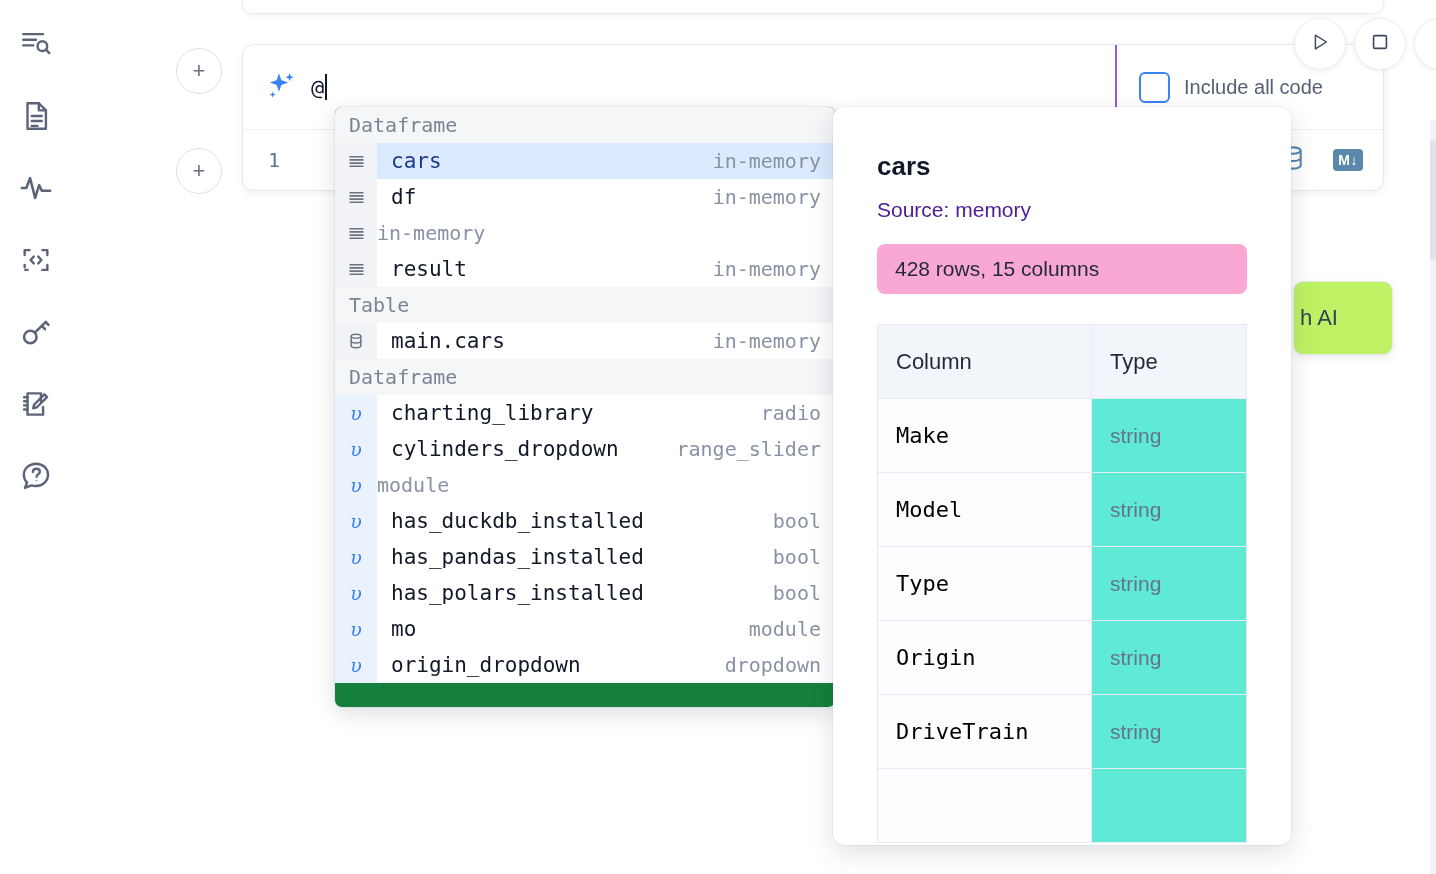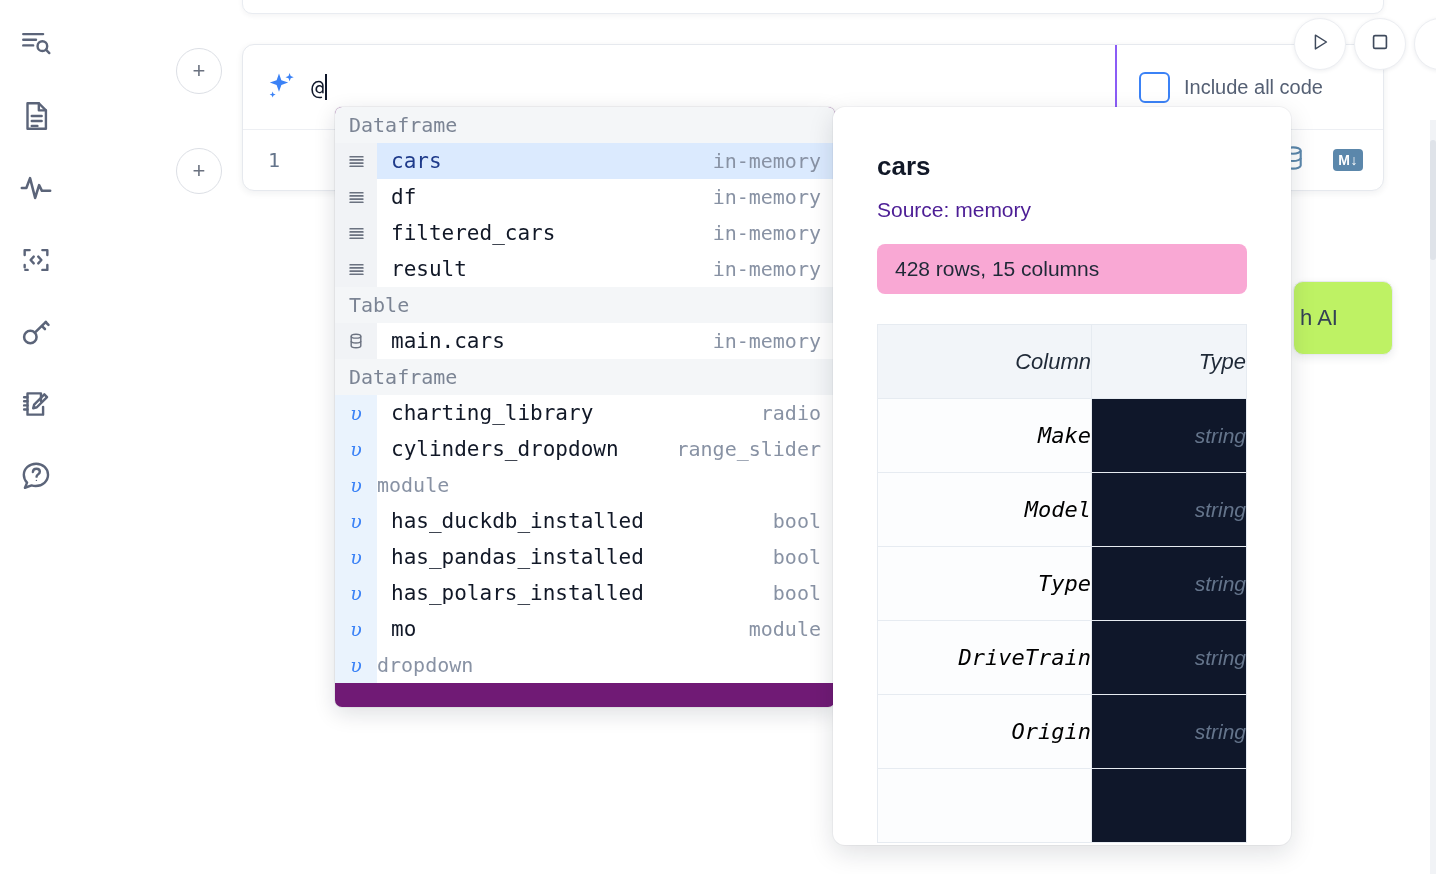--- a/index.html
+++ b/index.html
@@ -237,21 +237,21 @@
     white-space: nowrap;
   }
 
   
   .ac {
     position: absolute;
     left: 335px;
     top: 107px;
     width: 500px;
     height: 600px;
-    background: #701a75;
+    background: #15803d;
     border-radius: 7px;
     box-shadow: 0 6px 22px rgba(15,23,42,0.14), 0 0 0 1px rgba(15,23,42,0.05);
     overflow: hidden;
     z-index: 10;
     font-family: "DejaVu Sans Mono", "Liberation Mono", monospace;
   }
   .ac-group {
     background: #f4f6f8;
     color: #7b8494;
     font-size: 20px;
@@ -335,42 +335,41 @@
     color: #1f2937;
     margin-bottom: 30px;
   }
   .dtable {
     border-collapse: collapse;
     width: 100%;
     table-layout: fixed;
   }
   .dtable th, .dtable td {
     border: 1px solid #e6ebf1;
-    text-align: right;
+    text-align: left;
     padding: 0 0 0 18px;
     height: 74px;
     box-sizing: border-box;
-    font-style: italic;
   }
   .dtable th {
     background: #f2f5f9;
     font-size: 22px;
     font-weight: normal;
     color: #1f2937;
   }
   .dtable td.col-name {
     font-family: "DejaVu Sans Mono", "Liberation Mono", monospace;
     font-size: 22px;
     color: #000000;
     background: #fcfdfe;
   }
   .dtable td.col-type {
     font-size: 21px;
     color: #64748b;
-    background: #0f172a;
+    background: #5eead4;
   }
   .dtable col.c1 { width: 58%; }
   .dtable col.c2 { width: 42%; }
 
   
   .edge-scroll {
     position: absolute;
     right: 0;
     top: 120px;
     width: 6px;
@@ -547,21 +546,20 @@
         </div>
         <div class="ac-name">df</div>
         <div class="ac-meta">in-memory</div>
       </div>
       <div class="ac-item">
         <div class="ac-icon">
           <svg width="19" height="19" viewBox="0 0 24 24" stroke="currentColor" stroke-width="2.2" stroke-linecap="round">
             <path d="M4 6h16M4 10h16M4 14h16M4 18h16"></path>
           </svg>
         </div>
-        <div class="ac-name">filtered_cars</div>
         <div class="ac-meta">in-memory</div>
       </div>
       <div class="ac-item">
         <div class="ac-icon">
           <svg width="19" height="19" viewBox="0 0 24 24" stroke="currentColor" stroke-width="2.2" stroke-linecap="round">
             <path d="M4 6h16M4 10h16M4 14h16M4 18h16"></path>
           </svg>
         </div>
         <div class="ac-name">result</div>
         <div class="ac-meta">in-memory</div>
@@ -608,20 +606,21 @@
         <div class="ac-name">has_polars_installed</div>
         <div class="ac-meta">bool</div>
       </div>
       <div class="ac-item var">
         <div class="ac-icon">υ</div>
         <div class="ac-name">mo</div>
         <div class="ac-meta">module</div>
       </div>
       <div class="ac-item var">
         <div class="ac-icon">υ</div>
+        <div class="ac-name">origin_dropdown</div>
         <div class="ac-meta">dropdown</div>
       </div>
     </div>
 
   <div class="details">
     <div class="details-title">cars</div>
     <div class="details-source">Source: memory</div>
     <div class="details-pill">428 rows, 15 columns</div>
     <table class="dtable">
       <colgroup>
@@ -641,25 +640,25 @@
           </tr>
           <tr>
             <td class="col-name">Model</td>
             <td class="col-type">string</td>
           </tr>
           <tr>
             <td class="col-name">Type</td>
             <td class="col-type">string</td>
           </tr>
           <tr>
-            <td class="col-name">DriveTrain</td>
+            <td class="col-name">Origin</td>
             <td class="col-type">string</td>
           </tr>
           <tr>
-            <td class="col-name">Origin</td>
+            <td class="col-name">DriveTrain</td>
             <td class="col-type">string</td>
           </tr>
           <tr>
             <td class="col-name"></td>
             <td class="col-type"></td>
           </tr>
         </tbody>
     </table>
   </div>
 

